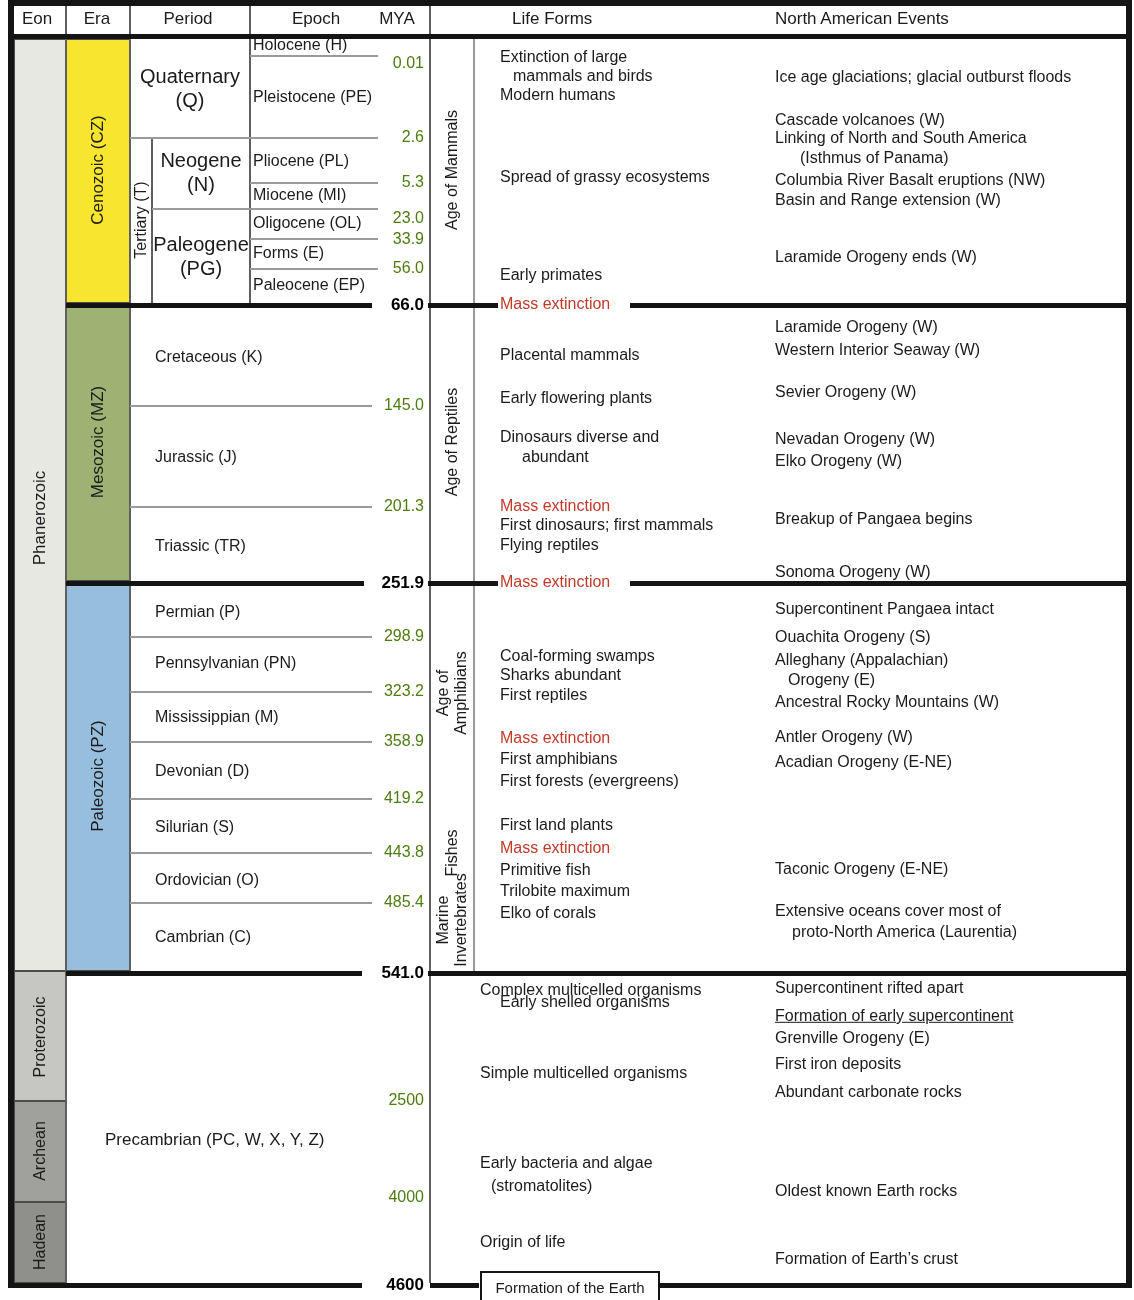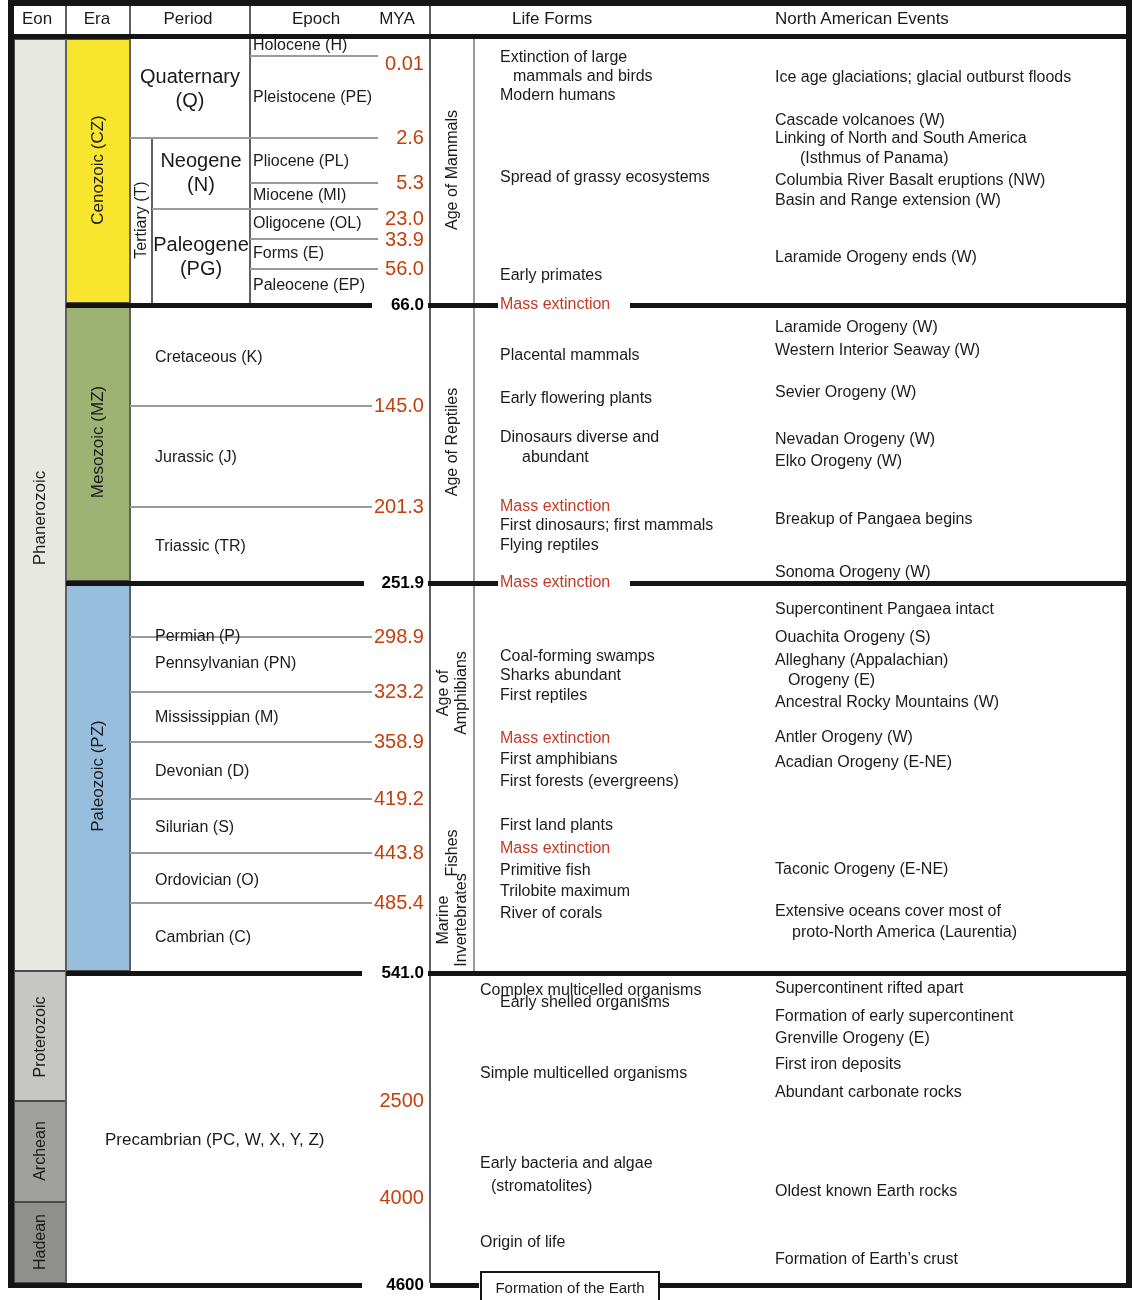--- a/index.html
+++ b/index.html
@@ -2,21 +2,21 @@
 <html style="--cenozoic: #f8e52e; --mesozoic: #9db273; --paleozoic: #98bede; --phanerozoic: #e8e8e3; --proterozoic: #c6c7c2; --archean: #a0a19d; --hadean: #8f908c; --extinction_red: #c13a28; --line_black: #141414; --line_gray: #9a9a9a; --column_gray: #5f5f5f;"><head>
 <meta charset="utf-8">
 <style>
   html,body{margin:0;padding:0;background:#fff;}
   #canvas{position:relative;width:1134px;height:1300px;background:#ffffff;
           font-family:"Liberation Sans", sans-serif;color:#1b1b1b;overflow:hidden;}
   .t  {position:absolute;white-space:nowrap;transform:translateY(-50%);font-size:16px;line-height:1.15;}
   .tc {position:absolute;white-space:nowrap;transform:translate(-50%,-50%);text-align:center;font-size:20px;line-height:1.2;}
   .rot{position:absolute;white-space:nowrap;transform:translate(-50%,-50%) rotate(-90deg);
        font-size:17px;text-align:center;line-height:1.12;}
-  .num{position:absolute;width:60px;text-align:right;transform:translateY(-50%);font-size:20px;color:#c2410c;}
+  .num{position:absolute;width:60px;text-align:right;transform:translateY(-50%);font-size:16px;color:#4d7c0f;}
   .num.b{font-weight:bold;font-size:17px;color:#000;}
   .red{color:var(--extinction_red);}
   .hdr{font-size:17px;}
   .hl {position:absolute;height:2px;background:var(--line_gray);}
   .hlk{position:absolute;height:5px;background:var(--line_black);}
   .vl {position:absolute;width:2px;background:var(--column_gray);}
   .vl.lt{background:var(--line_gray);}
   .vlk{position:absolute;width:6px;background:var(--line_black);}
   .band{position:absolute;border:1px solid #4c4c4c;box-sizing:border-box;}
   .fbox{position:absolute;border:2px solid #141414;background:#fff;display:flex;
@@ -110,21 +110,21 @@
   </div>
   <div class="tc" style="left:201px;top:172px;white-space:normal;width:95px;">
     <span>Neogene (N)</span>
   </div>
   <div class="tc" style="left:201px;top:256px;white-space:normal;width:100px;">
     <span>Paleogene (PG)</span>
   </div>
   <div class="t" style="left:155px;top:357px;">Cretaceous (K)</div>
   <div class="t" style="left:155px;top:457px;">Jurassic (J)</div>
   <div class="t" style="left:155px;top:546px;">Triassic (TR)</div>
-  <div class="t" style="left:155px;top:612px;margin-top:24px;">Permian (P)</div>
+  <div class="t" style="left:155px;top:612px;">Permian (P)</div>
   <div class="t" style="left:155px;top:663px;">Pennsylvanian (PN)</div>
   <div class="t" style="left:155px;top:717px;">Mississippian (M)</div>
   <div class="t" style="left:155px;top:771px;">Devonian (D)</div>
   <div class="t" style="left:155px;top:827px;">Silurian (S)</div>
   <div class="t" style="left:155px;top:880px;">Ordovician (O)</div>
   <div class="t" style="left:155px;top:937px;">Cambrian (C)</div>
   <div class="t" style="left:105px;top:1140px;font-size:17px;">Precambrian (PC, W, X, Y, Z)</div>
 
   <div class="t" style="left:253px;top:45px;">Holocene (H)</div>
   <div class="t" style="left:253px;top:97px;">Pleistocene (PE)</div>
@@ -173,21 +173,21 @@
   <div class="t" style="left:500px;top:525px;">First dinosaurs; first mammals</div>
   <div class="t" style="left:500px;top:545px;">Flying reptiles</div>
   <div class="t" style="left:500px;top:656px;">Coal-forming swamps</div>
   <div class="t" style="left:500px;top:675px;">Sharks abundant</div>
   <div class="t" style="left:500px;top:695px;">First reptiles</div>
   <div class="t" style="left:500px;top:759px;">First amphibians</div>
   <div class="t" style="left:500px;top:781px;">First forests (evergreens)</div>
   <div class="t" style="left:500px;top:825px;">First land plants</div>
   <div class="t" style="left:500px;top:870px;">Primitive fish</div>
   <div class="t" style="left:500px;top:891px;">Trilobite maximum</div>
-  <div class="t" style="left:500px;top:913px;">River of corals</div>
+  <div class="t" style="left:500px;top:913px;">Elko of corals</div>
   <div class="t" style="left:500px;top:1002px;">Early shelled organisms</div>
   <div class="t" style="left:480px;top:990px;">Complex multicelled organisms</div>
   <div class="t" style="left:480px;top:1073px;">Simple multicelled organisms</div>
   <div class="t" style="left:480px;top:1163px;">Early bacteria and algae</div>
   <div class="t" style="left:491px;top:1186px;">(stromatolites)</div>
   <div class="t" style="left:480px;top:1242px;">Origin of life</div>
   <div class="fbox" style="left:480px;top:1271px;width:176px;height:28px;">
     <span>Formation of the Earth</span>
   </div>
 
@@ -209,20 +209,20 @@
   <div class="t" style="left:775px;top:637px;">Ouachita Orogeny (S)</div>
   <div class="t" style="left:775px;top:660px;">Alleghany (Appalachian)</div>
   <div class="t" style="left:788px;top:680px;">Orogeny (E)</div>
   <div class="t" style="left:775px;top:702px;">Ancestral Rocky Mountains (W)</div>
   <div class="t" style="left:775px;top:737px;">Antler Orogeny (W)</div>
   <div class="t" style="left:775px;top:762px;">Acadian Orogeny (E-NE)</div>
   <div class="t" style="left:775px;top:869px;">Taconic Orogeny (E-NE)</div>
   <div class="t" style="left:775px;top:911px;">Extensive oceans cover most of</div>
   <div class="t" style="left:792px;top:932px;">proto-North America (Laurentia)</div>
   <div class="t" style="left:775px;top:988px;">Supercontinent rifted apart</div>
-  <div class="t" style="left:775px;top:1016px;">Formation of early supercontinent</div>
+  <div class="t" style="left:775px;top:1016px;text-decoration:underline;">Formation of early supercontinent</div>
   <div class="t" style="left:775px;top:1038px;">Grenville Orogeny (E)</div>
   <div class="t" style="left:775px;top:1064px;">First iron deposits</div>
   <div class="t" style="left:775px;top:1092px;">Abundant carbonate rocks</div>
   <div class="t" style="left:775px;top:1191px;">Oldest known Earth rocks</div>
   <div class="t" style="left:775px;top:1259px;">Formation of Earth’s crust</div>
 
 </div>
 
 </body></html>

